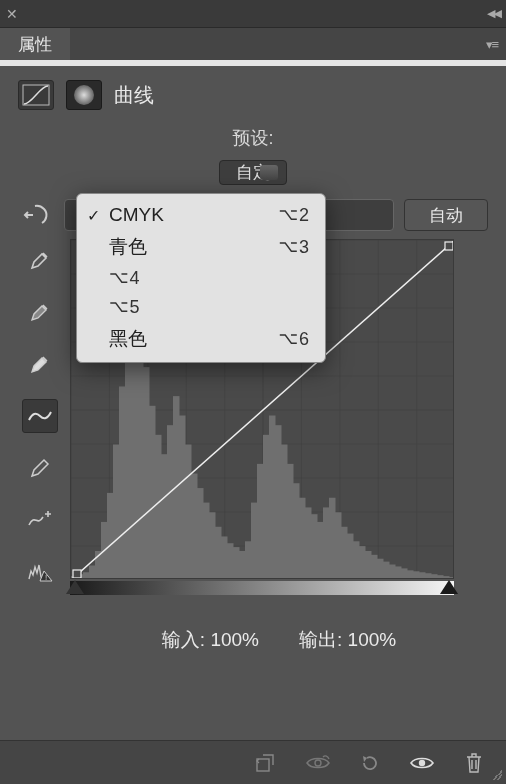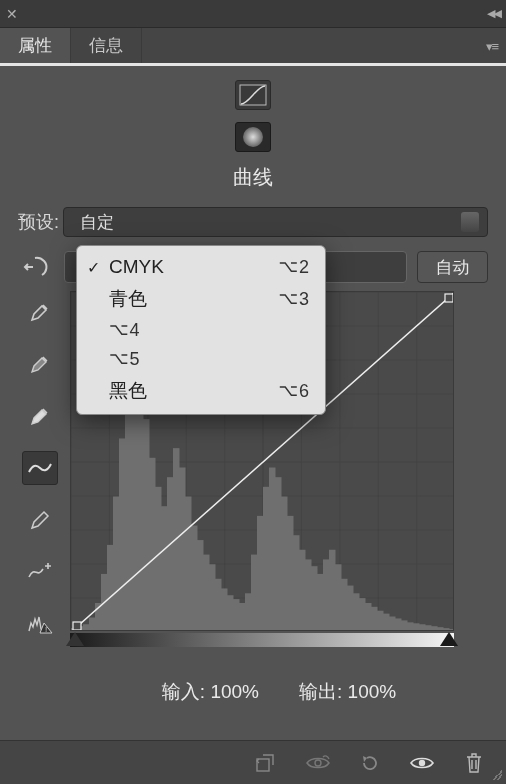--- a/index.html
+++ b/index.html
@@ -3,43 +3,43 @@
 <meta charset="utf-8">
 <style>
 * { margin: 0; padding: 0; box-sizing: border-box; font-family: -apple-system, "Helvetica Neue", Arial, sans-serif; }
 body { background: #535353; width: 506px; height: 784px; overflow: hidden; color: #d8d8d8; }
 
 .panel-header { background: #3a3a3a; height: 28px; display: flex; align-items: center; padding: 0 6px; border-bottom: 1px solid #2a2a2a; }
 .close-x { color: #b0b0b0; font-size: 14px; width: 16px; cursor: pointer; }
 .header-spacer { flex: 1; }
 .collapse-arrows { color: #aaa; font-size: 11px; letter-spacing: -2px; }
 
-.tabs-bar { background: #454545; height: 38px; display: flex; align-items: stretch; border-bottom: 3px solid #e5e5e5; position: relative; }
+.tabs-bar { background: #454545; height: 38px; display: flex; align-items: stretch; border-bottom: 6px solid #e5e5e5; position: relative; }
 .tab { padding: 0 18px; display: flex; align-items: center; font-size: 17px; color: #c8c8c8; cursor: pointer; }
 .tab.active { background: #535353; color: #e8e8e8; }
 .tab:not(.active) { border-left: 1px solid #3a3a3a; border-right: 1px solid #3a3a3a; background: #444; }
 .menu-dots { position: absolute; right: 8px; top: 50%; transform: translateY(-50%); color: #aaa; font-size: 13px; letter-spacing: -1px; }
 
-.adj-header { padding: 14px 18px 10px; display: flex; align-items: center; gap: 12px; flex-direction: column; }
+.adj-header { padding: 14px 18px 10px; display: flex; align-items: center; gap: 12px; }
 .curves-icon { width: 36px; height: 30px; background: #3a3a3a; border: 1px solid #2a2a2a; border-radius: 3px; display: flex; align-items: center; justify-content: center; }
 .mask-thumb { width: 36px; height: 30px; background: #2a2a2a; border: 1px solid #1a1a1a; border-radius: 3px; display: flex; align-items: center; justify-content: center; }
 .mask-thumb-inner { width: 20px; height: 20px; border-radius: 50%; background: radial-gradient(circle, #ddd 0%, #444 90%); }
 .adj-title { font-size: 20px; color: #e8e8e8; }
 
-.preset-row { padding: 6px 18px 14px; display: flex; align-items: center; gap: 4px; }
+.preset-row { padding: 6px 18px 14px; display: flex; align-items: center; gap: 10px; flex-direction: column; }
 .preset-label { font-size: 18px; color: #d8d8d8; }
 .preset-select { flex: 1; height: 30px; background: #3e3e3e; border: 1px solid #2a2a2a; border-radius: 4px; display: flex; align-items: center; padding: 0 16px; color: #e0e0e0; font-size: 17px; cursor: pointer; position: relative; }
 .preset-select::after { content: ""; position: absolute; right: 8px; top: 4px; bottom: 4px; width: 18px; display: flex; align-items: center; justify-content: center; font-size: 10px; color: #ccc; background: linear-gradient(180deg,#666,#444); border-radius: 3px; }
 .preset-caret { position: absolute; right: 12px; font-size: 9px; line-height: 1; color: #ccc; display: flex; flex-direction: column; }
 
 .body-area { position: relative; padding: 0 18px 20px 20px; }
 .channel-row { display: flex; align-items: center; gap: 10px; margin-bottom: 8px; }
 .hand-icon { width: 34px; height: 30px; display: flex; align-items: center; justify-content: center; color: #c8c8c8; }
 .channel-select { flex: 1; height: 32px; background: #3e3e3e; border: 1px solid #666; border-radius: 4px; position: relative; }
-.auto-btn { width: 71px; height: 32px; background: #565656; border: 1px solid #333; border-radius: 4px; display: flex; align-items: center; justify-content: center; font-size: 17px; color: #e8e8e8; cursor: pointer; }
+.auto-btn { width: 84px; height: 32px; background: #565656; border: 1px solid #333; border-radius: 4px; display: flex; align-items: center; justify-content: center; font-size: 17px; color: #e8e8e8; cursor: pointer; }
 
 .main-row { display: flex; gap: 10px; }
 .tools-col { width: 40px; display: flex; flex-direction: column; gap: 18px; padding-top: 4px; align-items: center; }
 .tool { width: 36px; height: 34px; display: flex; align-items: center; justify-content: center; color: #c8c8c8; cursor: pointer; border-radius: 3px; }
 .tool.selected { background: #3a3a3a; border: 1px solid #2a2a2a; }
 
 .curve-area { flex: 1; }
 .curve-box { width: 384px; height: 340px; border: 1px solid #3a3a3a; background: #4a4a4a; position: relative; overflow: hidden; }
 .curve-box svg { position: absolute; inset: 0; }
 .grad-strip { height: 14px; margin-top: 2px; background: linear-gradient(90deg, #1a1a1a, #f5f5f5); width: 384px; position: relative; }
@@ -66,21 +66,20 @@
 <body>
 
 <div class="panel-header">
   <span class="close-x">✕</span>
   <span class="header-spacer"></span>
   <span class="collapse-arrows">◀◀</span>
 </div>
 
 <div class="tabs-bar">
   <div class="tab active">属性</div>
-  <div class="tab">信息</div>
   <span class="menu-dots">▾≡</span>
 </div>
 
 <div class="adj-header">
   <div class="curves-icon">
     <svg width="28" height="22" viewBox="0 0 28 22">
         <rect x="1" y="1" width="26" height="20" fill="none" stroke="#bbb" stroke-width="1"></rect>
         <path d="M2 20 C 10 20, 18 2, 26 2" fill="none" stroke="#ddd" stroke-width="1.5"></path>
       </svg>
   </div>

